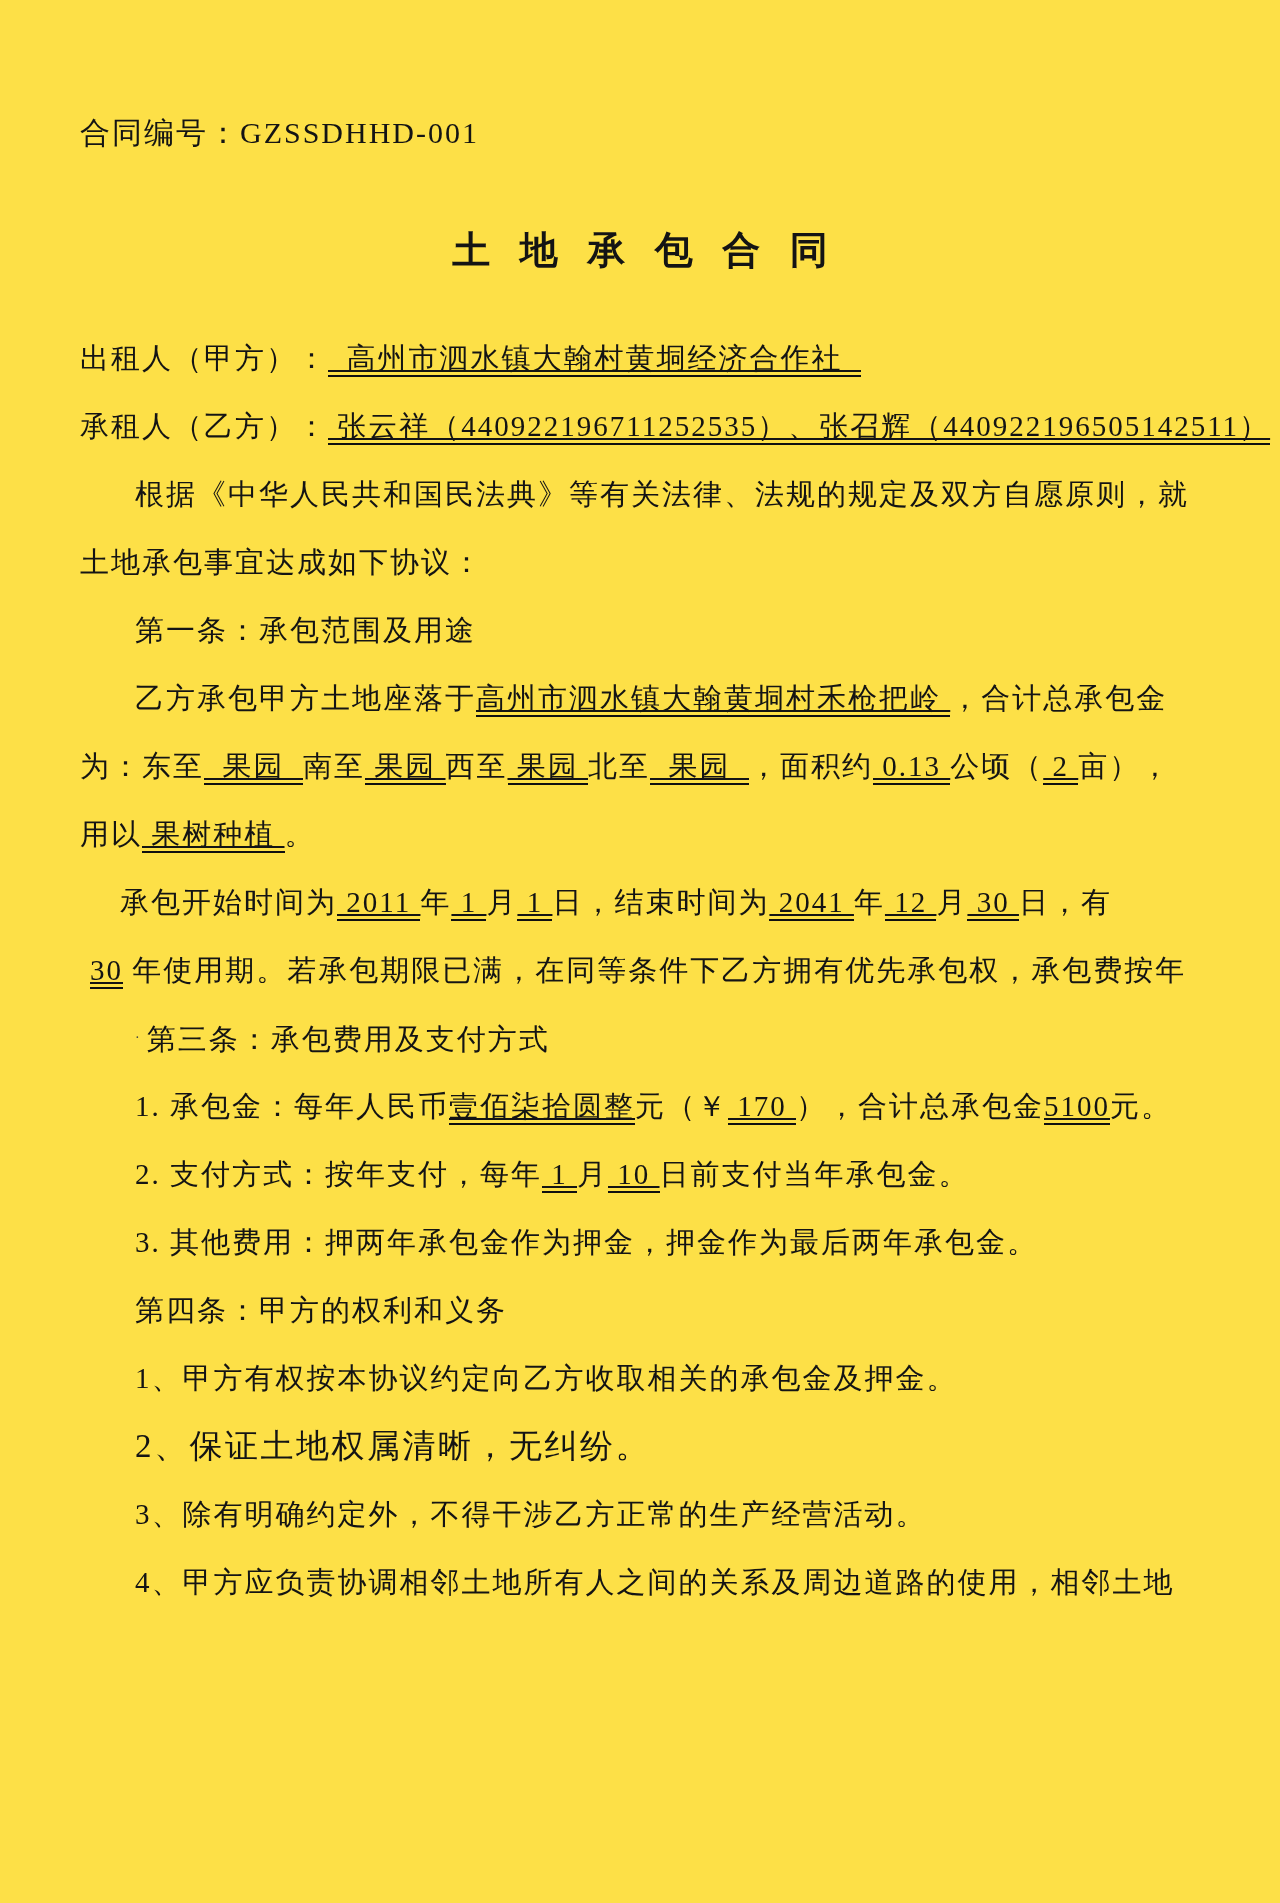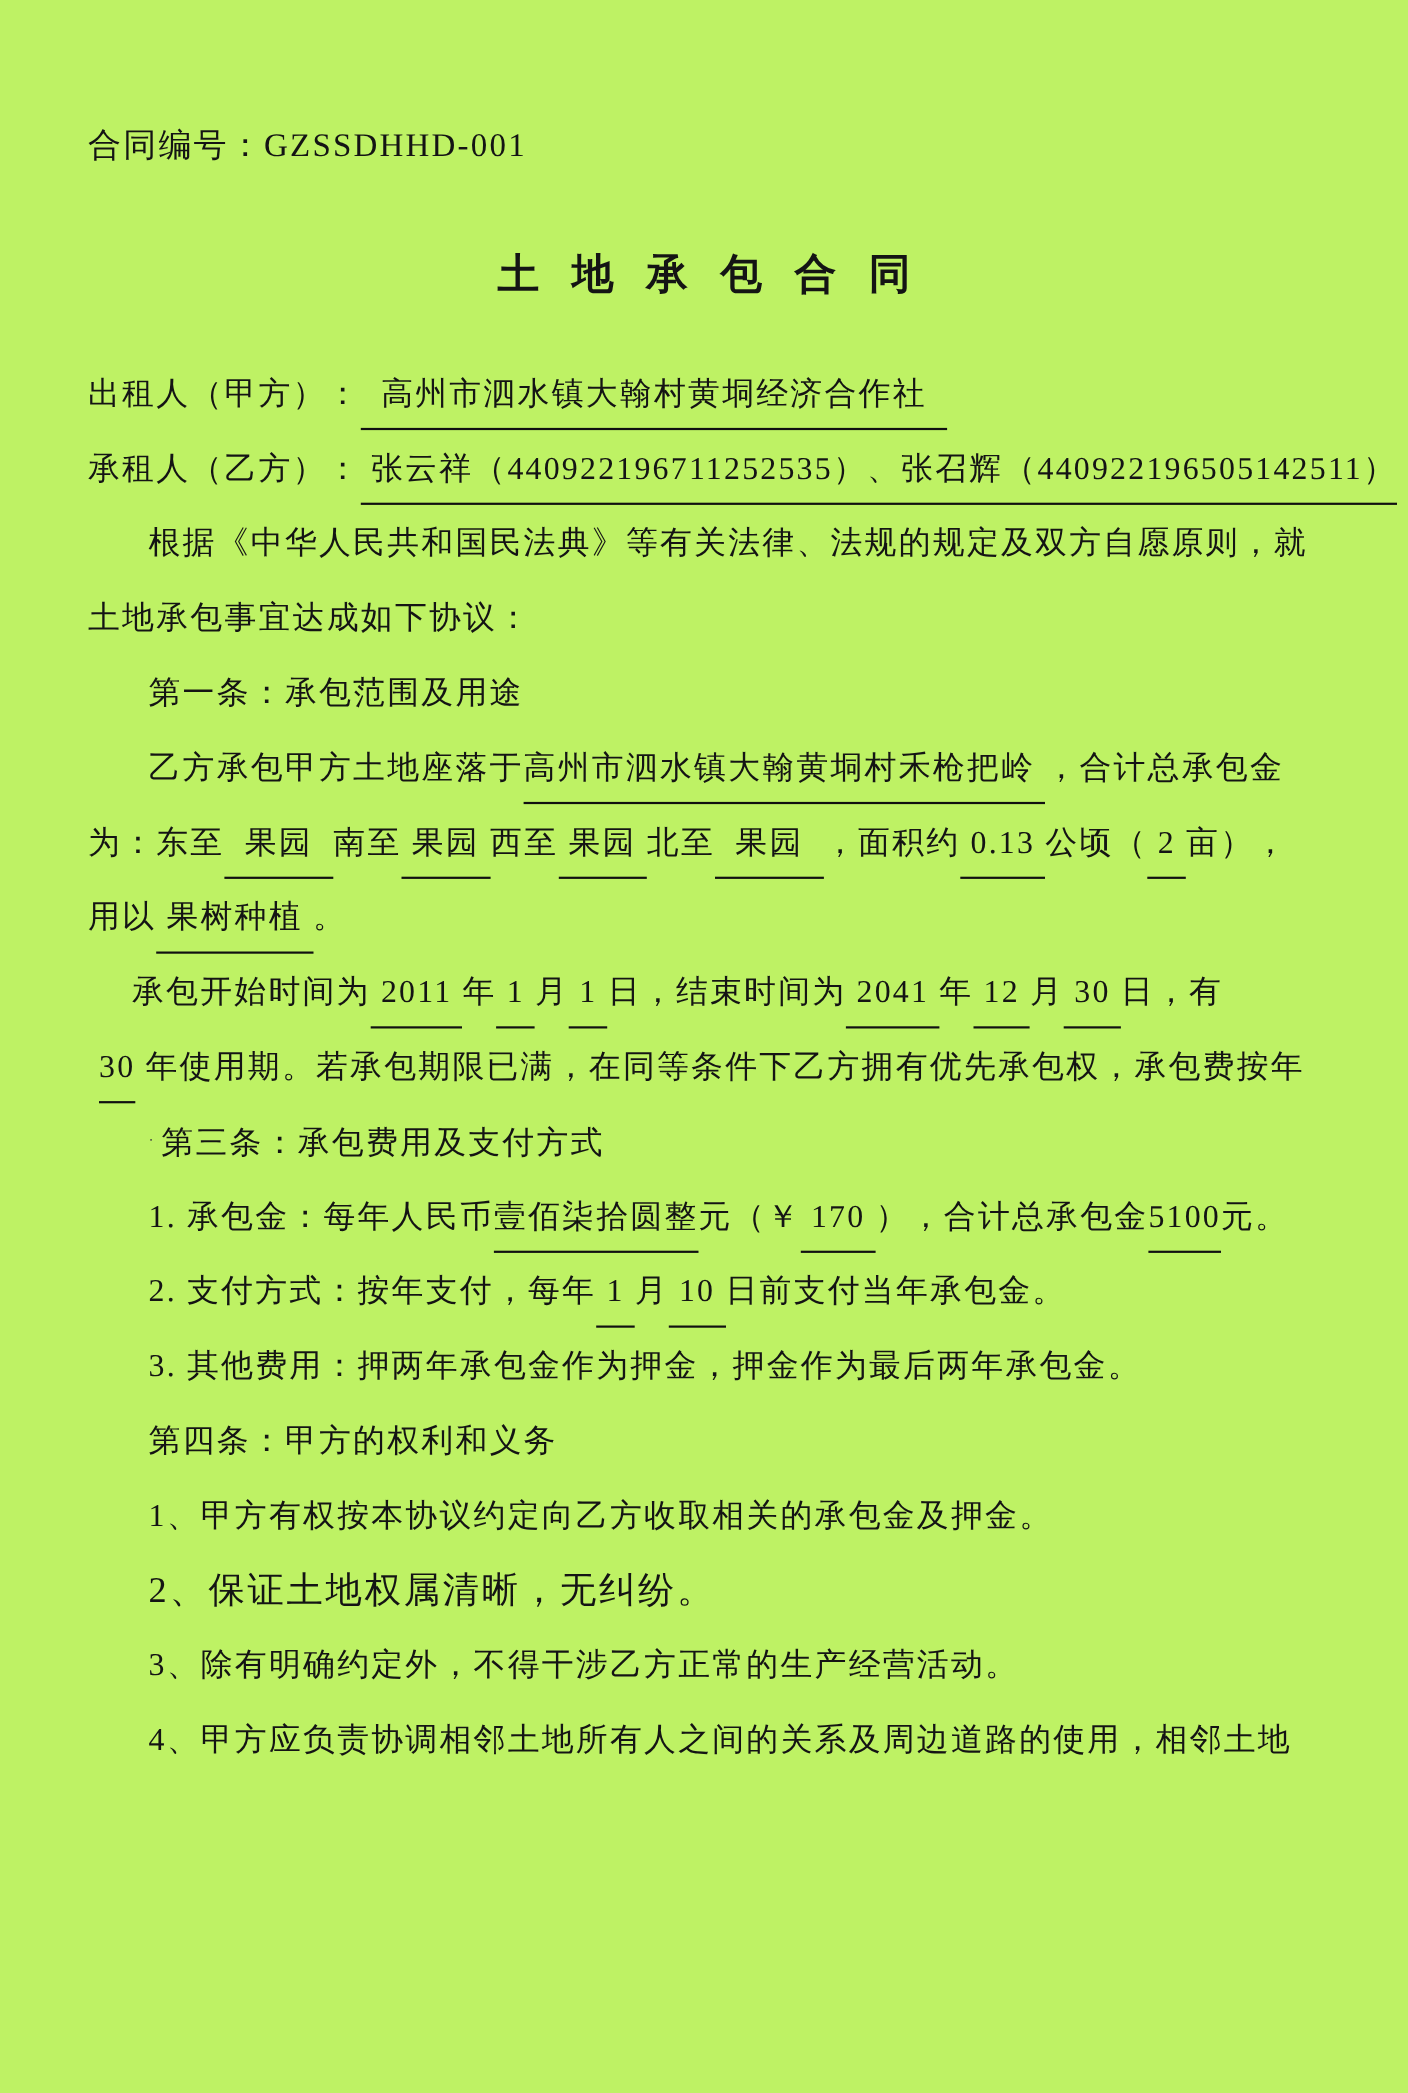--- a/index.html
+++ b/index.html
@@ -1,20 +1,20 @@
 <!DOCTYPE html>
 <html><head>
 <meta charset="utf-8">
 <style>
   html, body { margin: 0; padding: 0; background: #ffffff; }
   .page {
     position: relative;
     width: 1280px;
     height: 1903px;
-    background: #bef264;
+    background: #fde047;
     color: #141414;
     font-family: "Liberation Serif", "DejaVu Serif", serif;
     box-sizing: border-box;
     padding: 99px 70px 0 80px;
     overflow: hidden;
   }
   .contract-no {
     font-size: 30px;
     height: 68px;
     line-height: 68px;
@@ -38,21 +38,22 @@
     line-height: 68px;
     letter-spacing: 2px;
     white-space: pre;
   }
   .ind  { padding-left: 55px; }
   .ind2 { padding-left: 40px; }
   .m0b  { padding-left: 10px; }
   .big  { font-size: 33px; letter-spacing: 2.5px; }
   .u {
     border-bottom: 2.5px solid #101010;
-    padding-bottom: 15px;
+    padding-bottom: 1px;
+    text-decoration: underline;
   }
   .speck {
     font-size: 14px;
     color: #444444;
     vertical-align: 7px;
     margin-right: 7px;
     letter-spacing: 0;
   }
 </style>
 </head>

